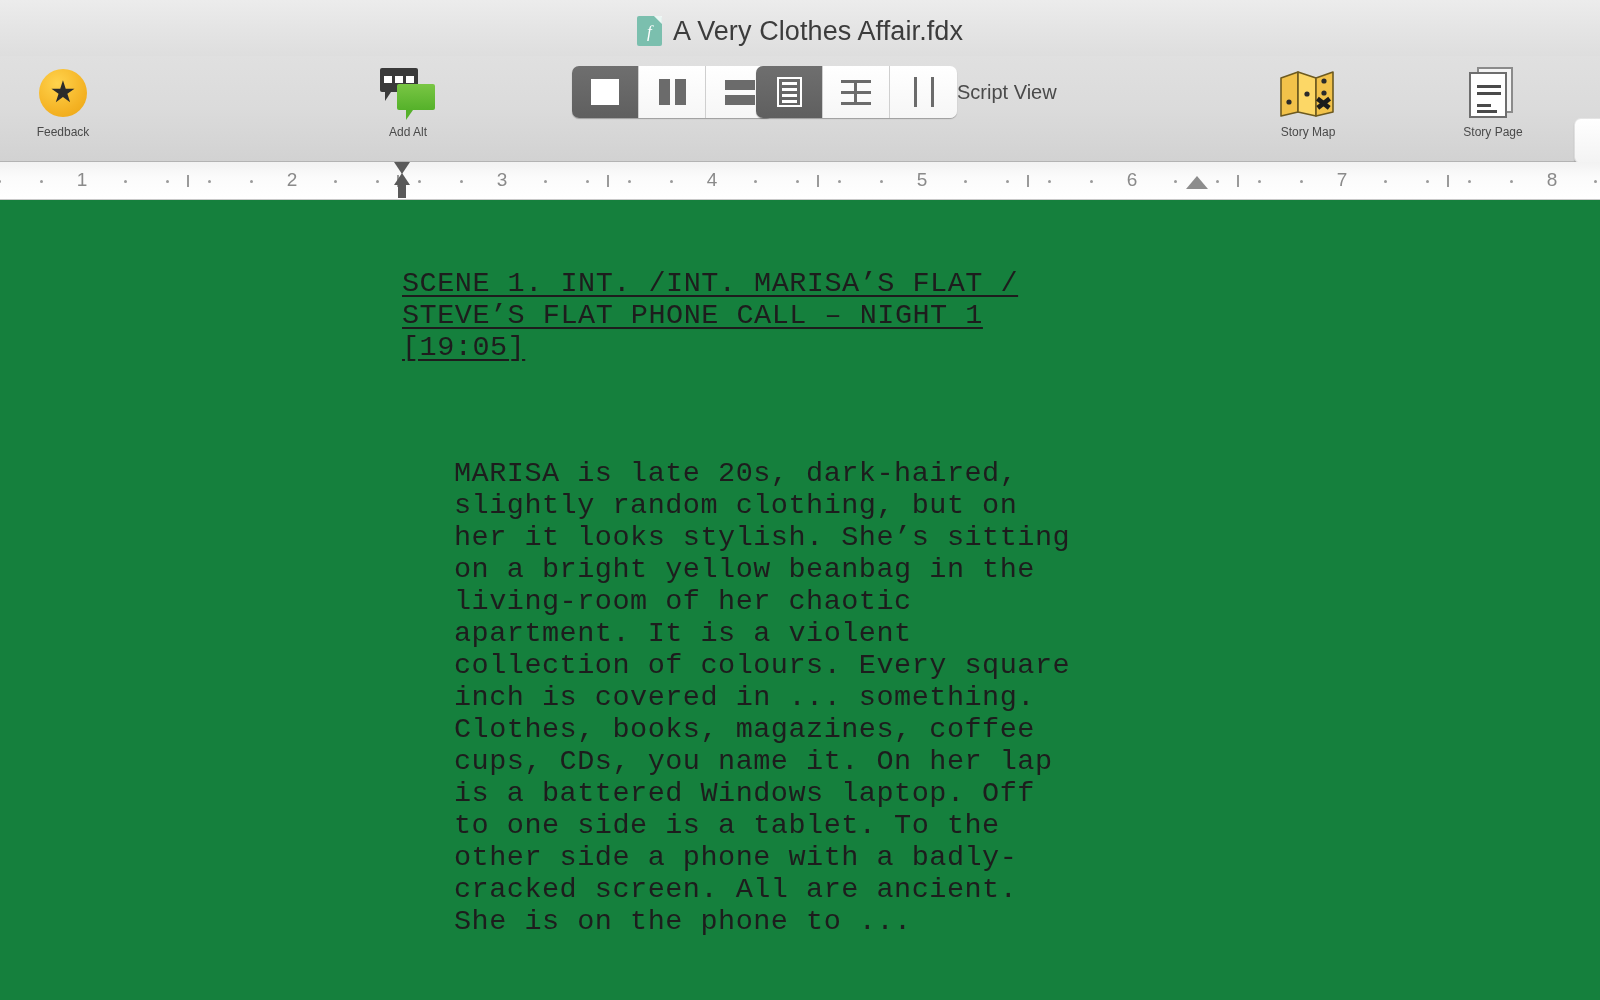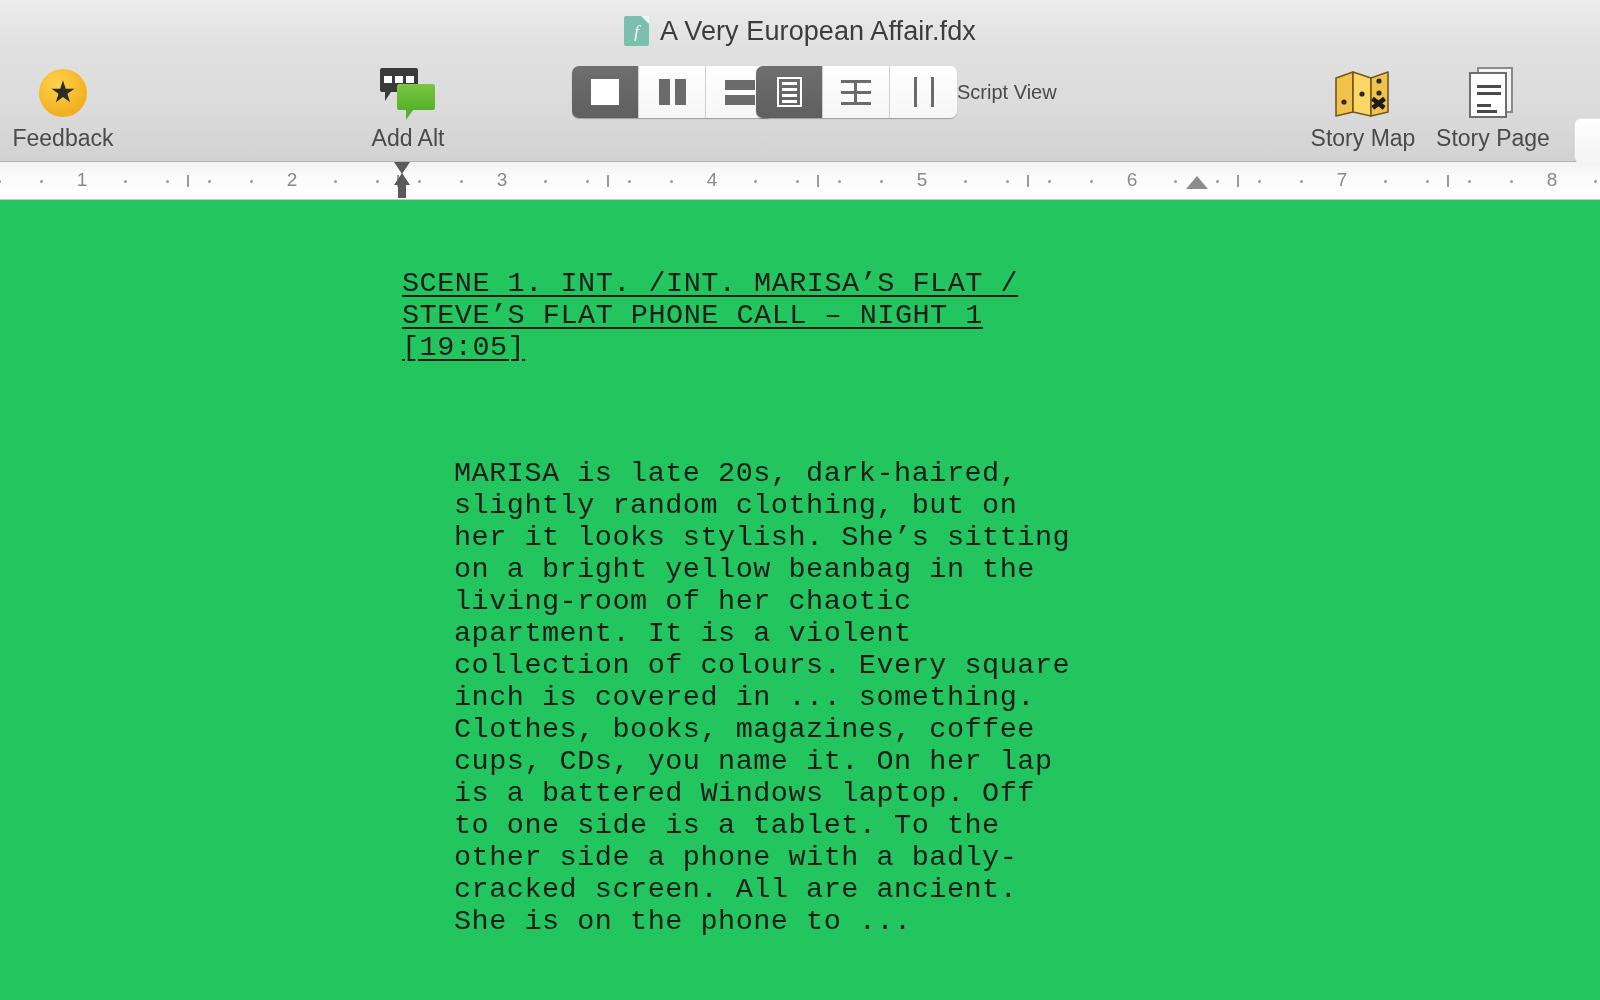--- a/index.html
+++ b/index.html
@@ -92,21 +92,21 @@
     width: 130px;
     margin-left: -65px;
   }
   .tb-icon {
     height: 62px;
     display: flex;
     align-items: center;
     justify-content: center;
   }
   .tb-label {
-    font-size: 23px;
+    font-size: 12px;
     color: #4a4a4a;
     white-space: nowrap;
     margin-top: 1px;
   }
 
   
   .ico-feedback {
     width: 48px; height: 48px;
     border-radius: 50%;
     background: radial-gradient(circle at 38% 30%, #ffd34d 0%, #f4b223 65%, #e9a413 100%);
@@ -328,21 +328,21 @@
     border-right: 11px solid transparent;
     border-bottom: 13px solid #8d8d8d;
   }
 
   
   .page {
     position: absolute;
     left: 0; top: 200px;
     width: 1600px;
     height: 800px;
-    background: #22c55e;
+    background: #15803d;
     overflow: hidden;
   }
   .script {
     position: absolute;
     left: 402px;
     top: 4px;
     width: 800px;
     font-family: "Liberation Mono", "DejaVu Sans Mono", monospace;
     font-size: 28.5px;
     line-height: 32px;
@@ -365,21 +365,21 @@
 </head>
 <body>
 
 <div id="app">
 
   <div class="titlebar">
     <div class="title-wrap">
       <div class="doc-icon">
         <div class="glyph">f</div>
       </div>
-      <div class="title-text">A Very European Affair.fdx</div>
+      <div class="title-text">A Very Clothes Affair.fdx</div>
     </div>
   </div>
 
   <div class="toolbar">
 
     <div class="tb-item" style="left:63px">
       <div class="tb-icon">
         <div class="ico-feedback">
             <span class="star">★</span>
           </div>
@@ -447,21 +447,21 @@
           <span class="sv3">
               <i></i>
               <i></i>
             </span>
         </div>
       </div>
       <div class="seg-label">Script View</div>
     </div>
 
 
-    <div class="tb-item" style="left:1363px">
+    <div class="tb-item" style="left:1308px">
       <div class="tb-icon">
         <svg class="ico-map" viewBox="0 0 60 50" xmlns="http://www.w3.org/2000/svg">
           <path d="M3 10 L20 4 L20 44 L3 48 Z" fill="#f2c24a" stroke="#6d5a20" stroke-width="1.6" stroke-linejoin="round"></path>
           <path d="M20 4 L38 10 L38 48 L20 44 Z" fill="#fcd766" stroke="#6d5a20" stroke-width="1.6" stroke-linejoin="round"></path>
           <path d="M38 10 L55 4 L55 44 L38 48 Z" fill="#f2c24a" stroke="#6d5a20" stroke-width="1.6" stroke-linejoin="round"></path>
           <circle cx="11" cy="34" r="2.6" fill="#2b2b2b"></circle>
           <circle cx="29" cy="26" r="2.6" fill="#2b2b2b"></circle>
           <circle cx="46" cy="13" r="2.6" fill="#2b2b2b"></circle>
           <circle cx="46" cy="25" r="2.6" fill="#2b2b2b"></circle>
           <g fill="#1c1c1c" transform="translate(38,28)">

